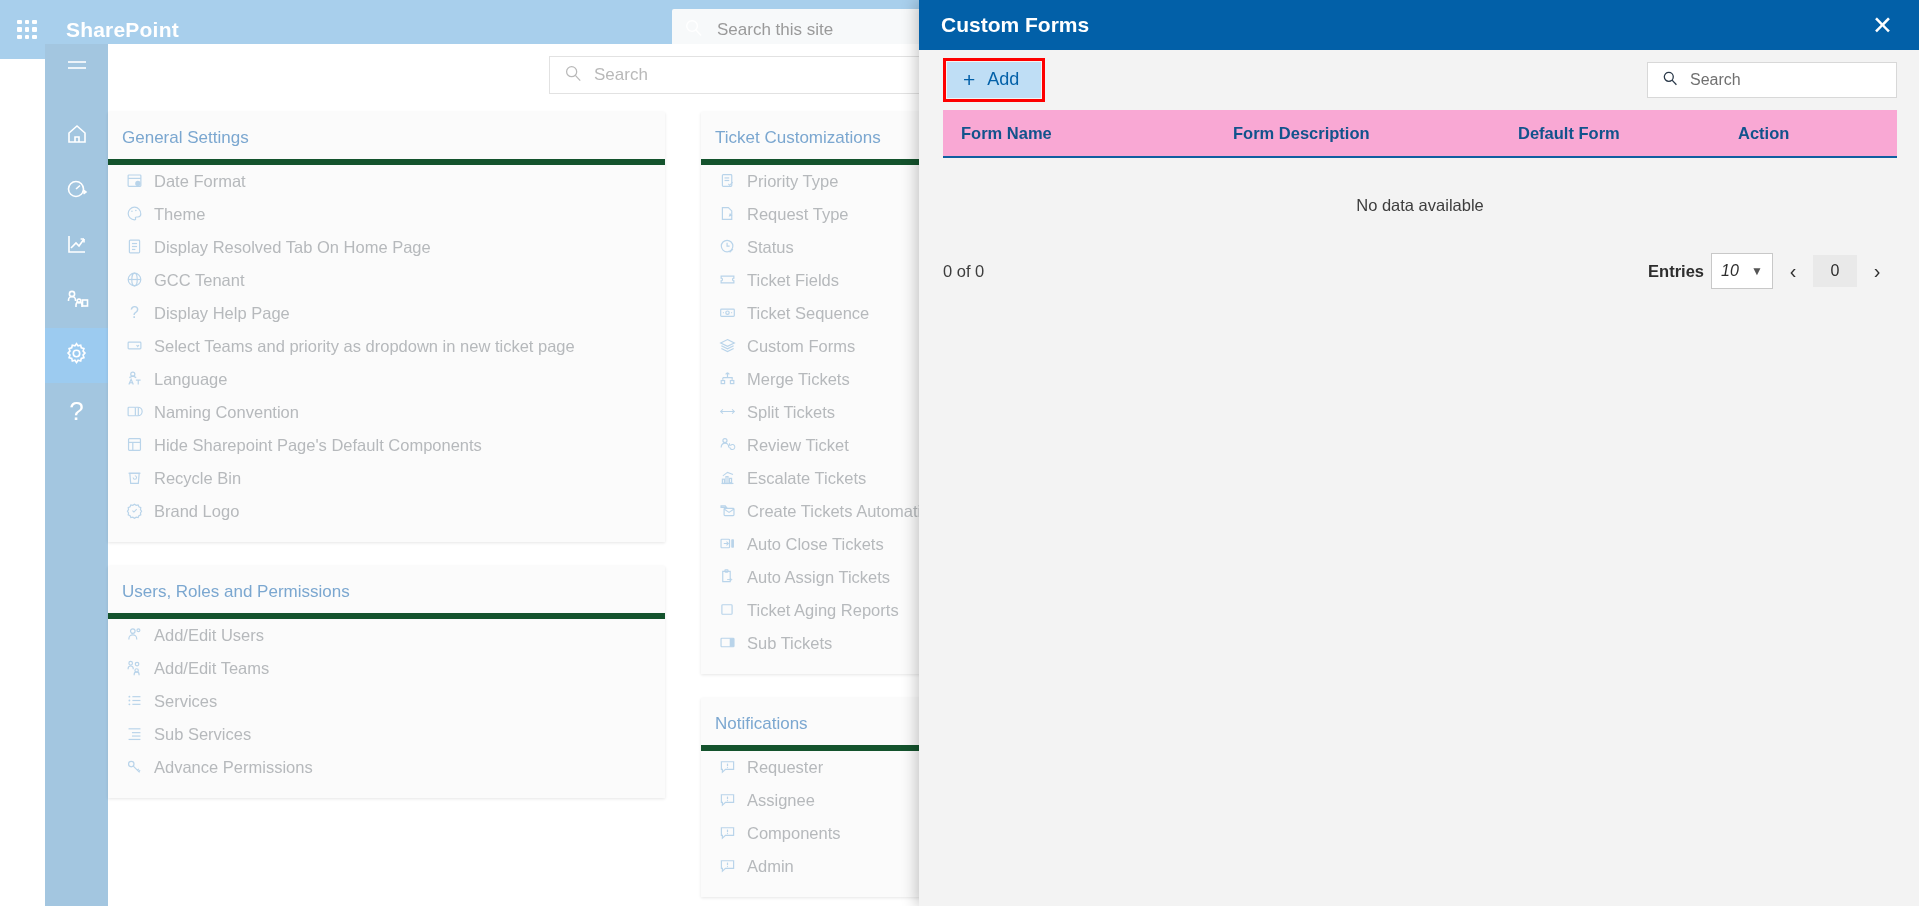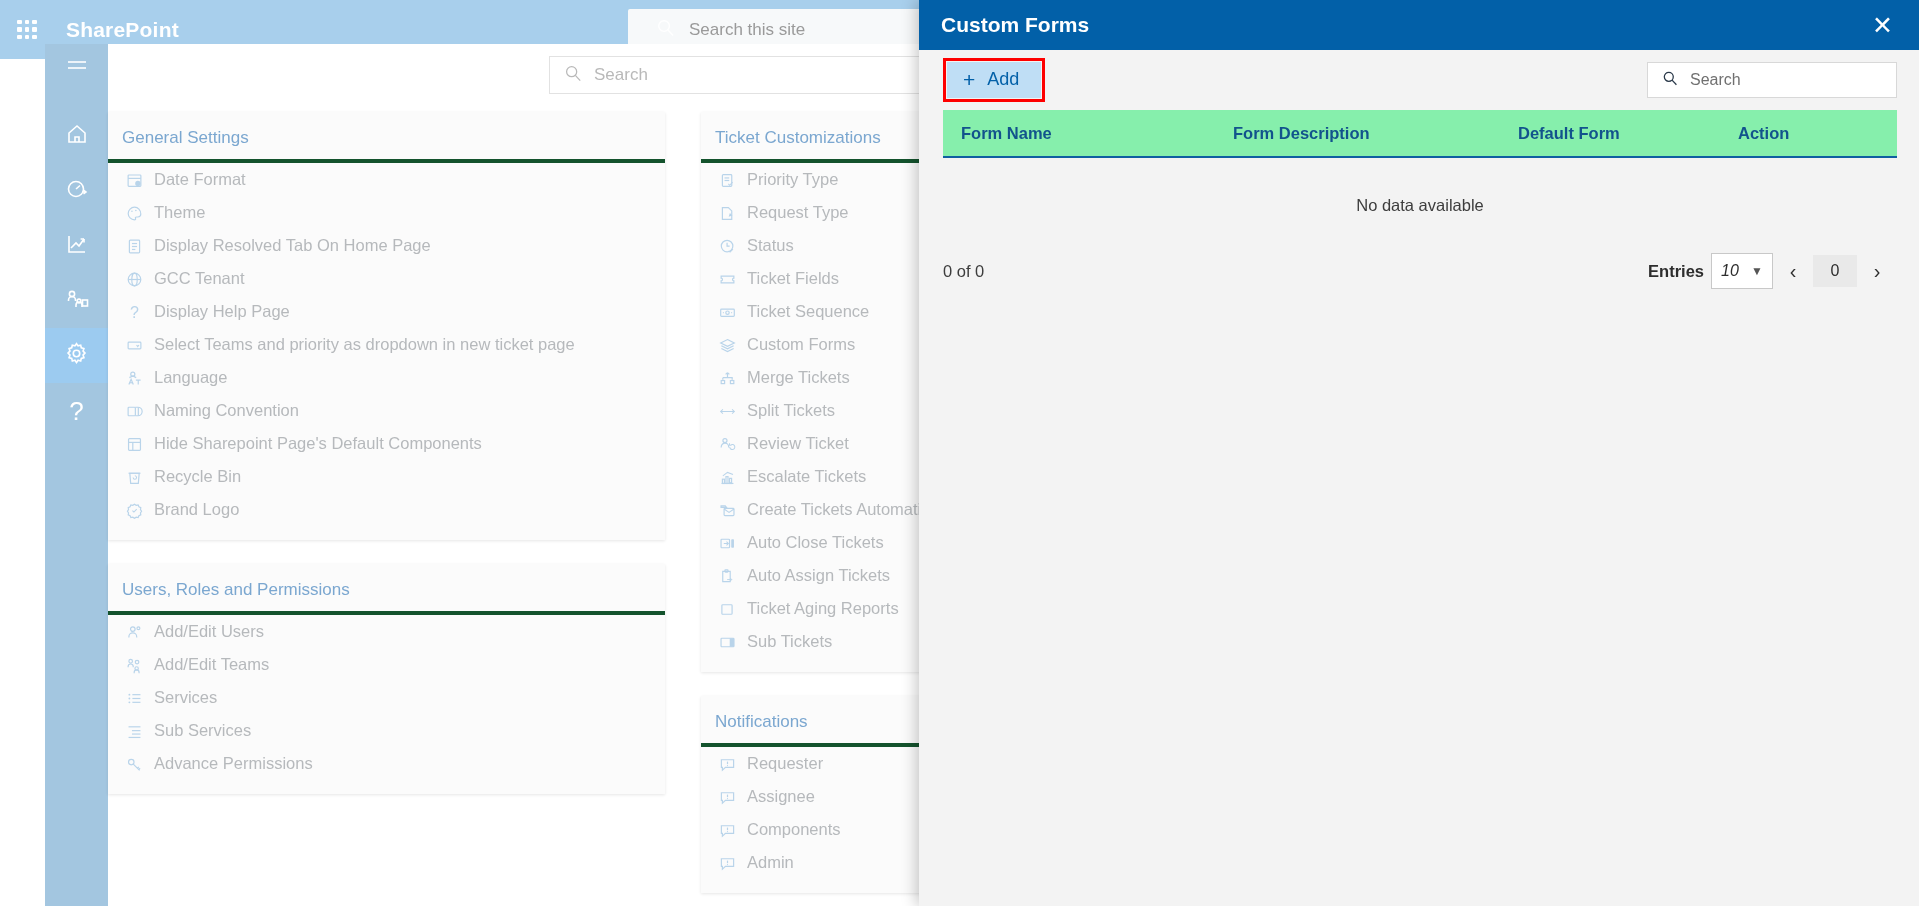--- a/index.html
+++ b/index.html
@@ -20,24 +20,24 @@
   }
   .waffle { width: 26px; height: 26px; margin-left: 14px; display: grid;
             grid-template-columns: repeat(3,1fr); grid-template-rows: repeat(3,1fr);
             gap: 3px; padding: 3px; cursor: pointer; }
   .waffle i { background: #ffffff; border-radius: 1px; display: block; }
   .sp-title {
     margin-left: 26px; color: #ffffff; font-size: 21px; font-weight: bold;
     letter-spacing: .2px;
   }
   .suite-search {
-    position: absolute; left: 628px; top: 9px;
+    position: absolute; left: 672px; top: 9px;
     width: 452px; height: 41px;
     background: #f7f9fa; border-radius: 2px;
-    display: flex; align-items: center; padding-left: 28px;
+    display: flex; align-items: center; padding-left: 12px;
   }
   .suite-search .txt { color: #9a9a9a; font-size: 17px; margin-left: 14px; }
 
   
   .rail {
     position: absolute; left: 45px; top: 44px;
     width: 63px; height: 862px;
     background: #a3c6e0;
     display: flex; flex-direction: column; align-items: center;
   }
@@ -69,24 +69,24 @@
   .col { width: 557px; }
   .col.c2 { width: 232px; }
   .card {
     background: #fbfbfb;
     box-shadow: 0 1px 3px rgba(0,0,0,0.10);
     margin-bottom: 24px;
     padding-bottom: 14px;
   }
   .card-title {
     color: #7ba7d0; font-size: 17px; padding: 16px 14px 11px 14px;
-    border-bottom: 4px solid #14532d;
+    border-bottom: 6px solid #14532d;
   }
   .opt {
-    display: flex; align-items: flex-end; gap: 11px;
+    display: flex; align-items: flex-start; gap: 11px;
     padding: 7px 14px 7px 18px; cursor: pointer;
   }
   .opt .lbl { color: #b6b9bc; font-size: 16.5px; white-space: nowrap; }
   .ic { width: 17px; height: 17px; flex: 0 0 17px; display: block; }
   .ic svg { width: 17px; height: 17px; stroke: #b9d4ea; fill: none; stroke-width: 1.4; }
   .ic .gl { color: #b9d4ea; font-size: 16px; line-height: 17px; display: block; text-align: center; }
 
   
   .panel {
     position: absolute; right: 0; top: 0;
@@ -117,21 +117,21 @@
   .panel-search {
     width: 250px; height: 36px; background: #ffffff;
     border: 1px solid #d8d8d8; display: flex; align-items: center;
     padding-left: 14px; gap: 12px;
   }
   .panel-search .txt { color: #707070; font-size: 16px; }
   .panel-search svg { stroke: #2b3a4a; fill: none; stroke-width: 1.6; width: 16px; height: 16px; }
 
   .tbl { margin: 0 22px 0 24px; }
   .thead {
-    display: flex; background: #86efac; border-bottom: 2px solid #0f5fa0;
+    display: flex; background: #f9a8d4; border-bottom: 2px solid #0f5fa0;
     padding: 14px 0 13px 0;
   }
   .thead .th {
     color: #12538c; font-size: 16.5px; font-weight: bold;
   }
   .th.c1 { width: 290px; padding-left: 18px; }
   .th.c2 { width: 285px; }
   .th.c3 { width: 220px; }
   .th.c4 { width: 140px; }
   .nodata {

